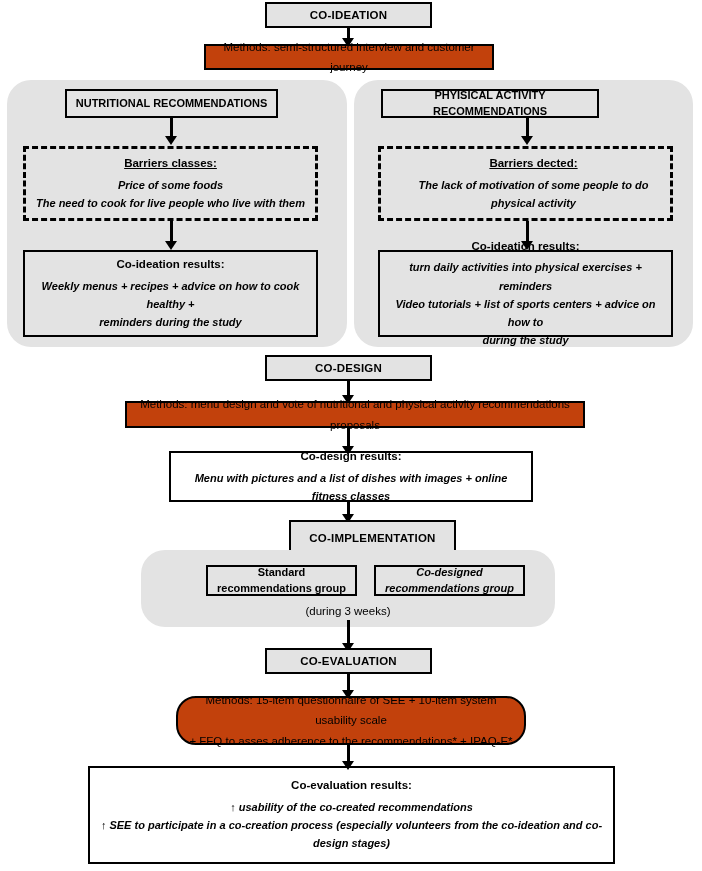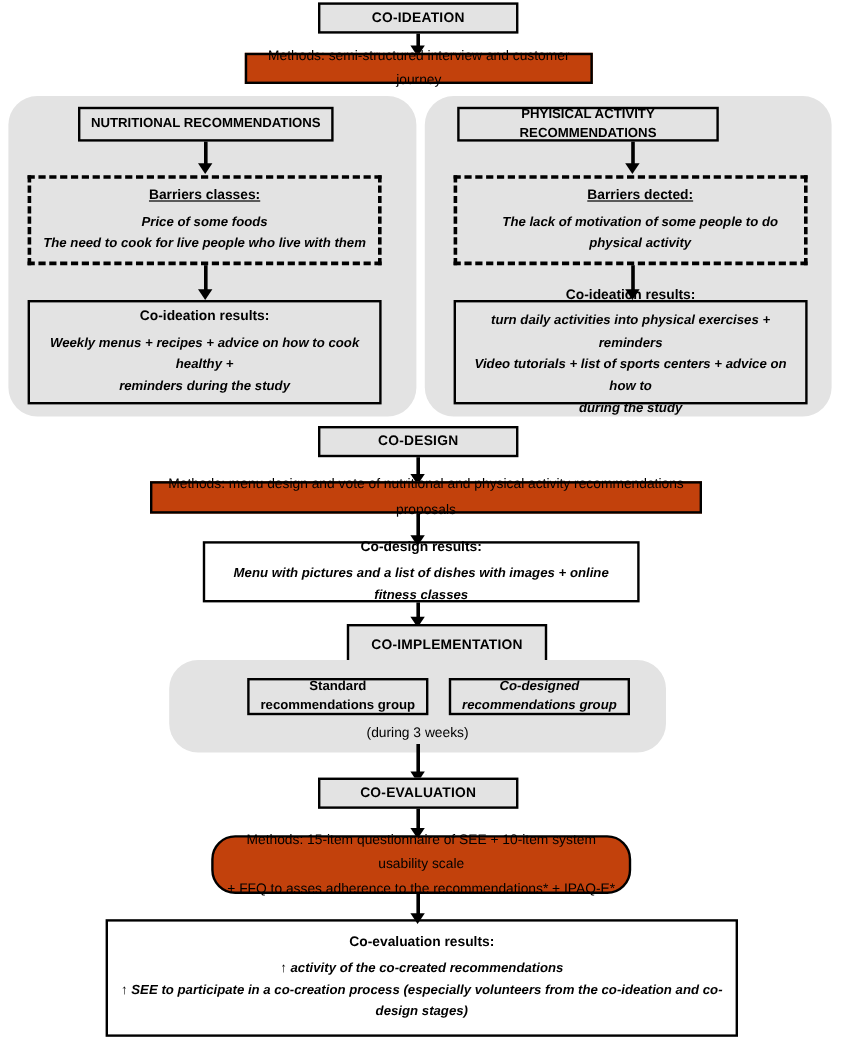--- a/index.html
+++ b/index.html
@@ -216,18 +216,18 @@
   <div class="node plain" style="left:176px; top:696px; width:350px; height:49px;border-radius:20px;">
     <span class="plainline">Methods: 15-item questionnaire of SEE + 10-item system usability scale</span>
     <span class="plainline">+ FFQ to asses adherence to the recommendations* + IPAQ-E*</span>
   </div>
 
   <div class="conn" style="left:347px; top:745px; height:18px;"></div>
   <div class="arrowhead" style="left:342px; top:761px;"></div>
 
   <div class="node resultbox" style="left:88px; top:766px; width:527px; height:98px; justify-content:flex-start; padding-top:9px;">
     <span class="hdr">Co-evaluation results:</span>
-    <span class="ital">↑ activity of the co-created recommendations</span>
+    <span class="ital">↑ usability of the co-created recommendations</span>
     <span class="ital">↑ SEE to participate in a co-creation process (especially volunteers from the co-ideation and co-design stages)</span>
     <span class="ital" style="margin-top:18px;">No significant differences in the micronutrient content and physical activity level</span>
   </div>
 
 </div>
 
 </body></html>

